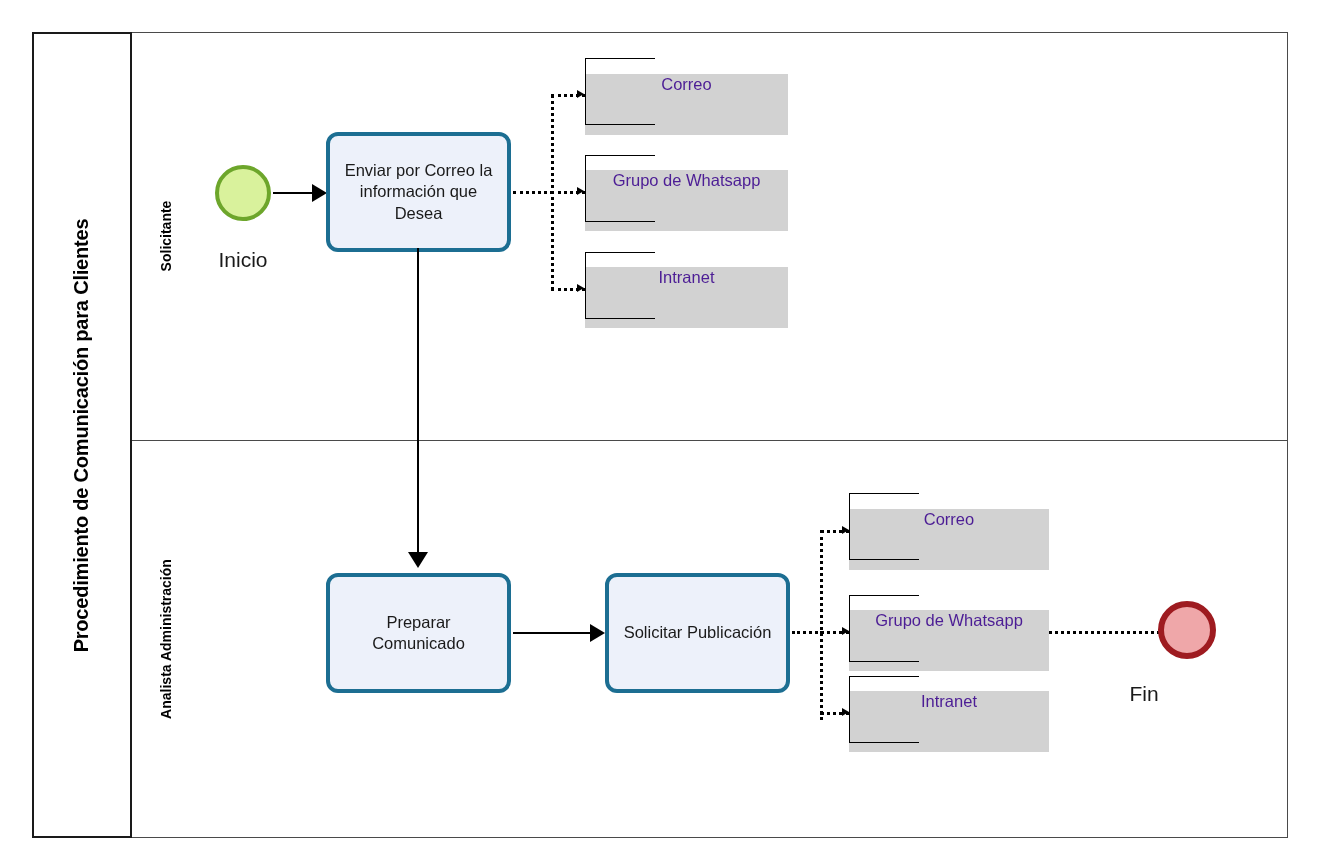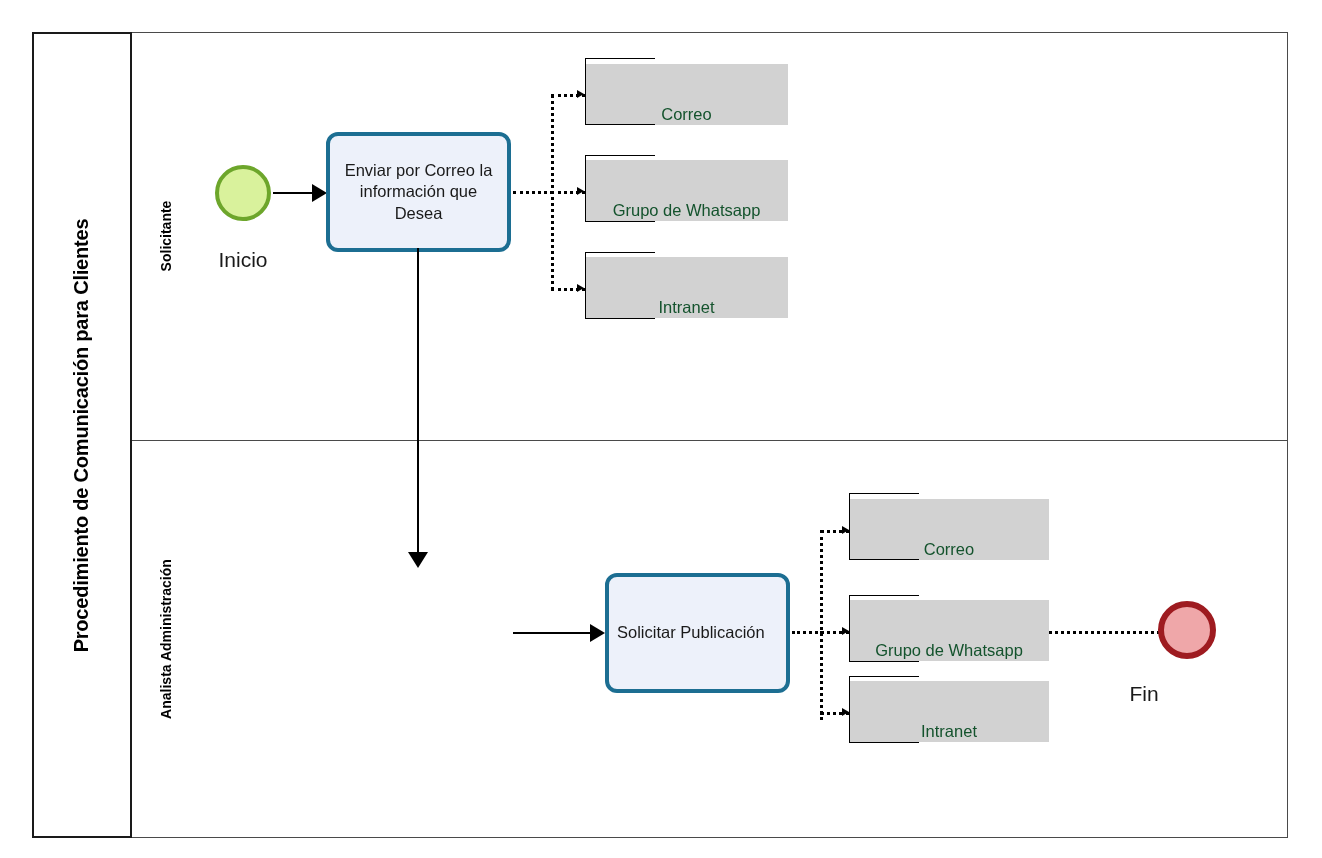--- a/index.html
+++ b/index.html
@@ -109,39 +109,41 @@
 
   
   .task {
     position: absolute;
     box-sizing: border-box;
     border: 4px solid #1C6E92;
     border-radius: 12px;
     background: #EDF1FA;
     display: flex;
     align-items: center;
+    justify-content: center;
     text-align: center;
     font-size: 16.5px;
     line-height: 1.28;
     color: #1a1a1a;
     padding: 4px 8px;
   }
 
   
   .data-box {
     position: absolute;
     background: #D2D2D2;
     display: flex;
-    align-items: flex-end;
+    align-items: flex-start;
     justify-content: center;
     text-align: center;
     font-size: 16.5px;
     line-height: 1.3;
-    color: #14532d;
-    box-sizing: border-box;
+    color: #4c1d95;
+    box-sizing: border-box;
+    margin-top: 10px;
   }
   .data-bracket {
     position: absolute;
     box-sizing: border-box;
     border: 1.8px solid #000000;
     border-right: none;
     background: transparent;
     pointer-events: none;
   }
   .data-label {
@@ -244,20 +246,23 @@
   <div class="data-bracket" style="left:585px; top:155px; width:70px; height:67px;"></div>
 
   <div class="data-box" style="left:585px; top:257px; width:203px; height:61px;">
     <span class="data-label">Intranet</span>
   </div>
   <div class="data-bracket" style="left:585px; top:252px; width:70px; height:67px;"></div>
 
   <div class="conn-solid conn-v" style="left:417px; top:248px; height:312px;"></div>
   <div class="arrow-down" style="left:408px; top:552px;"></div>
 
+  <div class="task" style="left:326px; top:573px; width:185px; height:120px;">
+    <span>Preparar Comunicado</span>
+  </div>
 
   <div class="conn-solid conn-h" style="left:513px; top:632px; width:82px;"></div>
   <div class="arrow-right" style="left:590px; top:624px;"></div>
 
   <div class="task" style="left:605px; top:573px; width:185px; height:120px;">
     <span>Solicitar Publicación</span>
   </div>
 
   <div class="conn-dot-h" style="left:792px; top:631px; width:32px;"></div>
 

